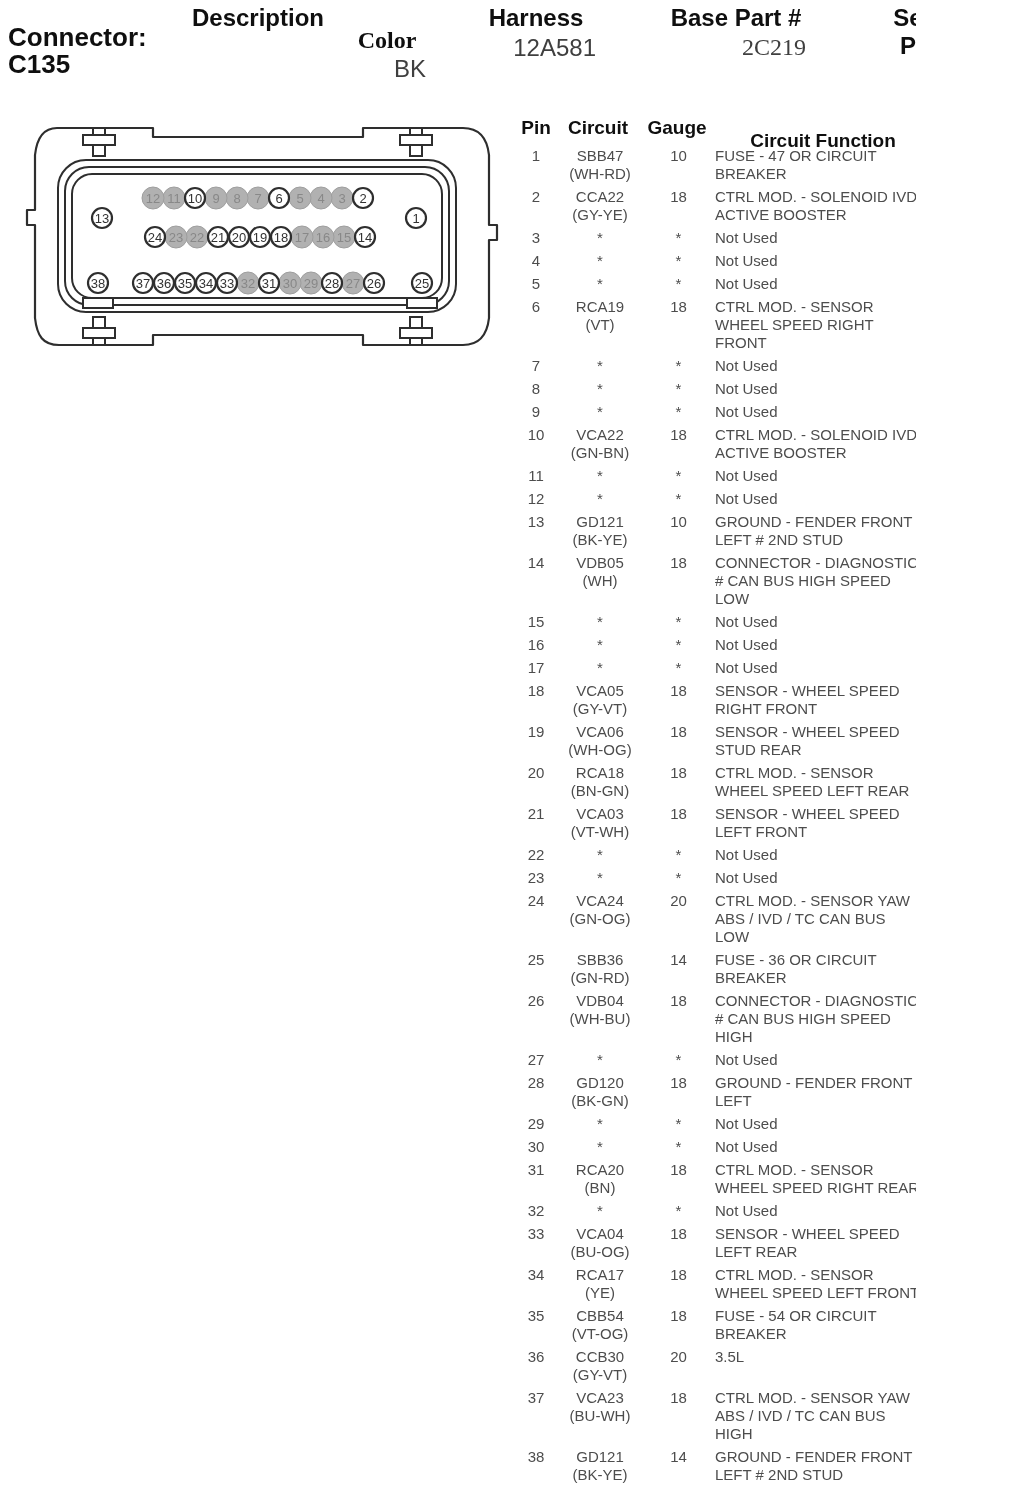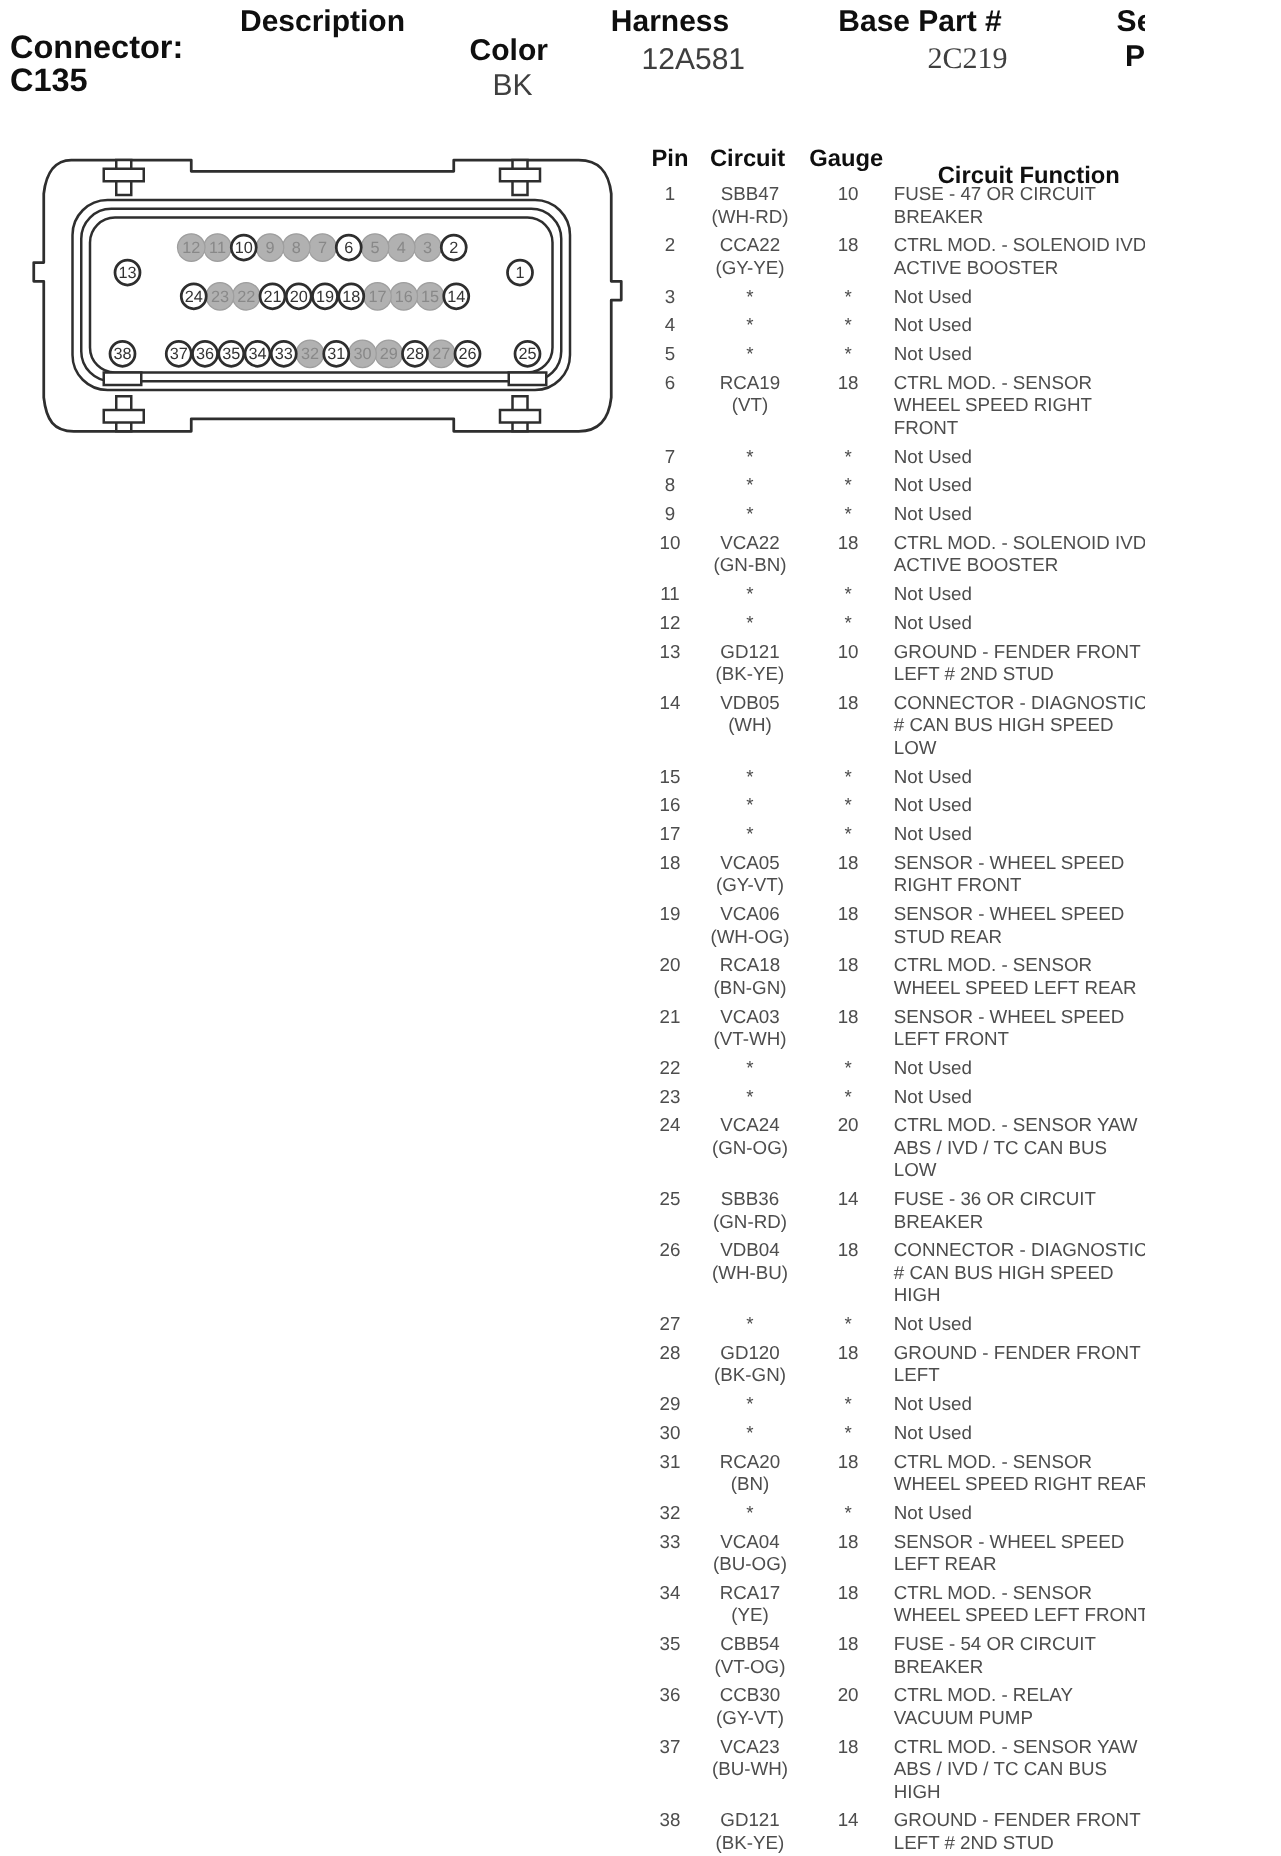--- a/index.html
+++ b/index.html
@@ -20,21 +20,21 @@
 </head>
 <body>
 
 <div class="page">
 
   <div class="abs conn-label" style="left:8px;top:24px;">Connector:</div>
   <div class="abs conn-label" style="left:8px;top:51px;">C135</div>
 
   <div class="abs hlabel" style="left:156px;top:4px;width:204px;">Description</div>
 
-  <div class="abs hlabel" style="left:372px;top:27px;width:70px;">Color</div>
+  <div class="abs hlabel" style="left:352px;top:27px;width:70px;font-family:Liberation Serif, serif;">Color</div>
   <div class="abs hval" style="left:356px;top:55px;width:70px;">BK</div>
 
   <div class="abs hlabel" style="left:476px;top:4px;width:120px;">Harness</div>
   <div class="abs hval" style="left:476px;top:34px;width:120px;">12A581</div>
 
   <div class="abs hlabel" style="left:666px;top:4px;width:140px;">Base Part #</div>
   <div class="abs hval" style="left:666px;top:34px;width:140px;font-family:Liberation Serif, serif;">2C219</div>
 
   <div class="abs hlabel" style="left:856px;top:4px;width:160px;">Service Pigtail</div>
   <div class="abs hval" style="left:856px;top:34px;width:160px;"></div>
@@ -659,24 +659,20 @@
         </div>
         <div class="c-qual"></div>
       </div>
       <div class="prow">
         <div class="c-pin">36</div>
         <div class="c-circ">
           <div class="">CCB30</div>
           <div class="">(GY-VT)</div>
         </div>
         <div class="c-gauge">20</div>
-        <div class="c-func">
-          <div class="">CTRL MOD. - RELAY</div>
-          <div class="">VACUUM PUMP</div>
-        </div>
         <div class="c-qual">3.5L</div>
       </div>
       <div class="prow">
         <div class="c-pin">37</div>
         <div class="c-circ">
           <div class="">VCA23</div>
           <div class="">(BU-WH)</div>
         </div>
         <div class="c-gauge">18</div>
         <div class="c-func">

